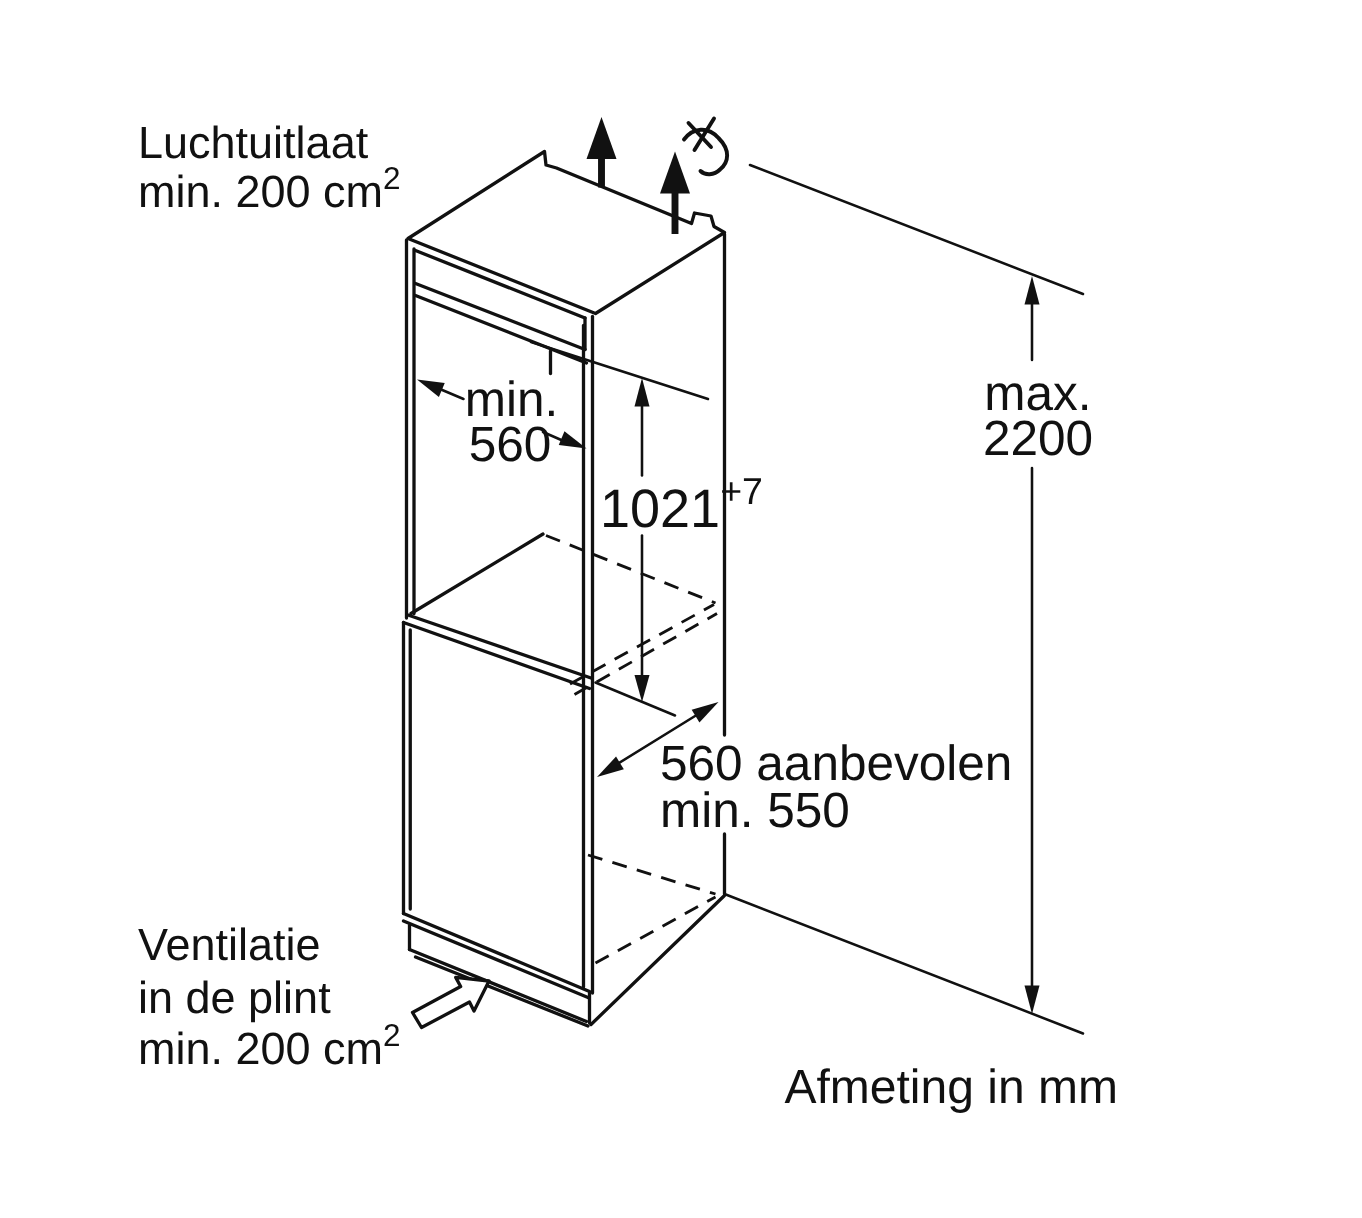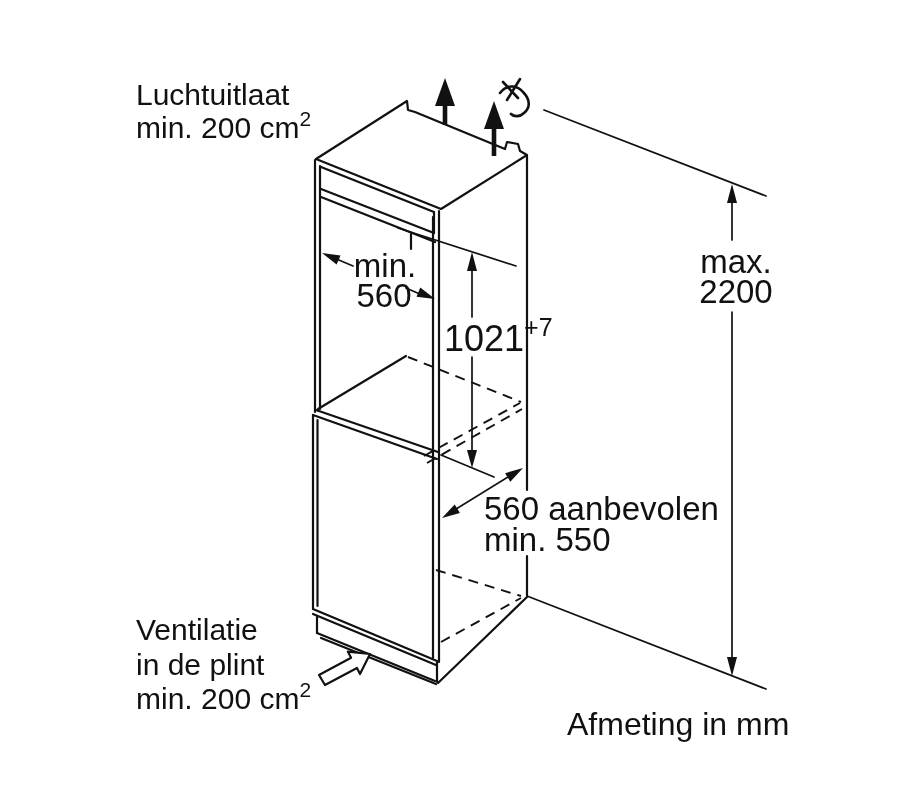--- a/index.html
+++ b/index.html
@@ -2,21 +2,20 @@
 <html><head>
 <meta charset="utf-8">
 <style>
   html,body{margin:0;padding:0;background:#ffffff;}
   .stage{
     position:relative;
     width:809px;height:812px;
     background:#ffffff;
     font-family:"Liberation Sans", sans-serif;
     overflow:hidden;
-    padding-left:44px;
   }
   svg text{fill:#111111;}
   .lbl{font-size:30px;}
   .dim{font-size:33px;}
 </style>
 </head>
 <body>
 
 <div class="stage">
 <svg width="908" height="812" viewBox="0 0 908 812">

